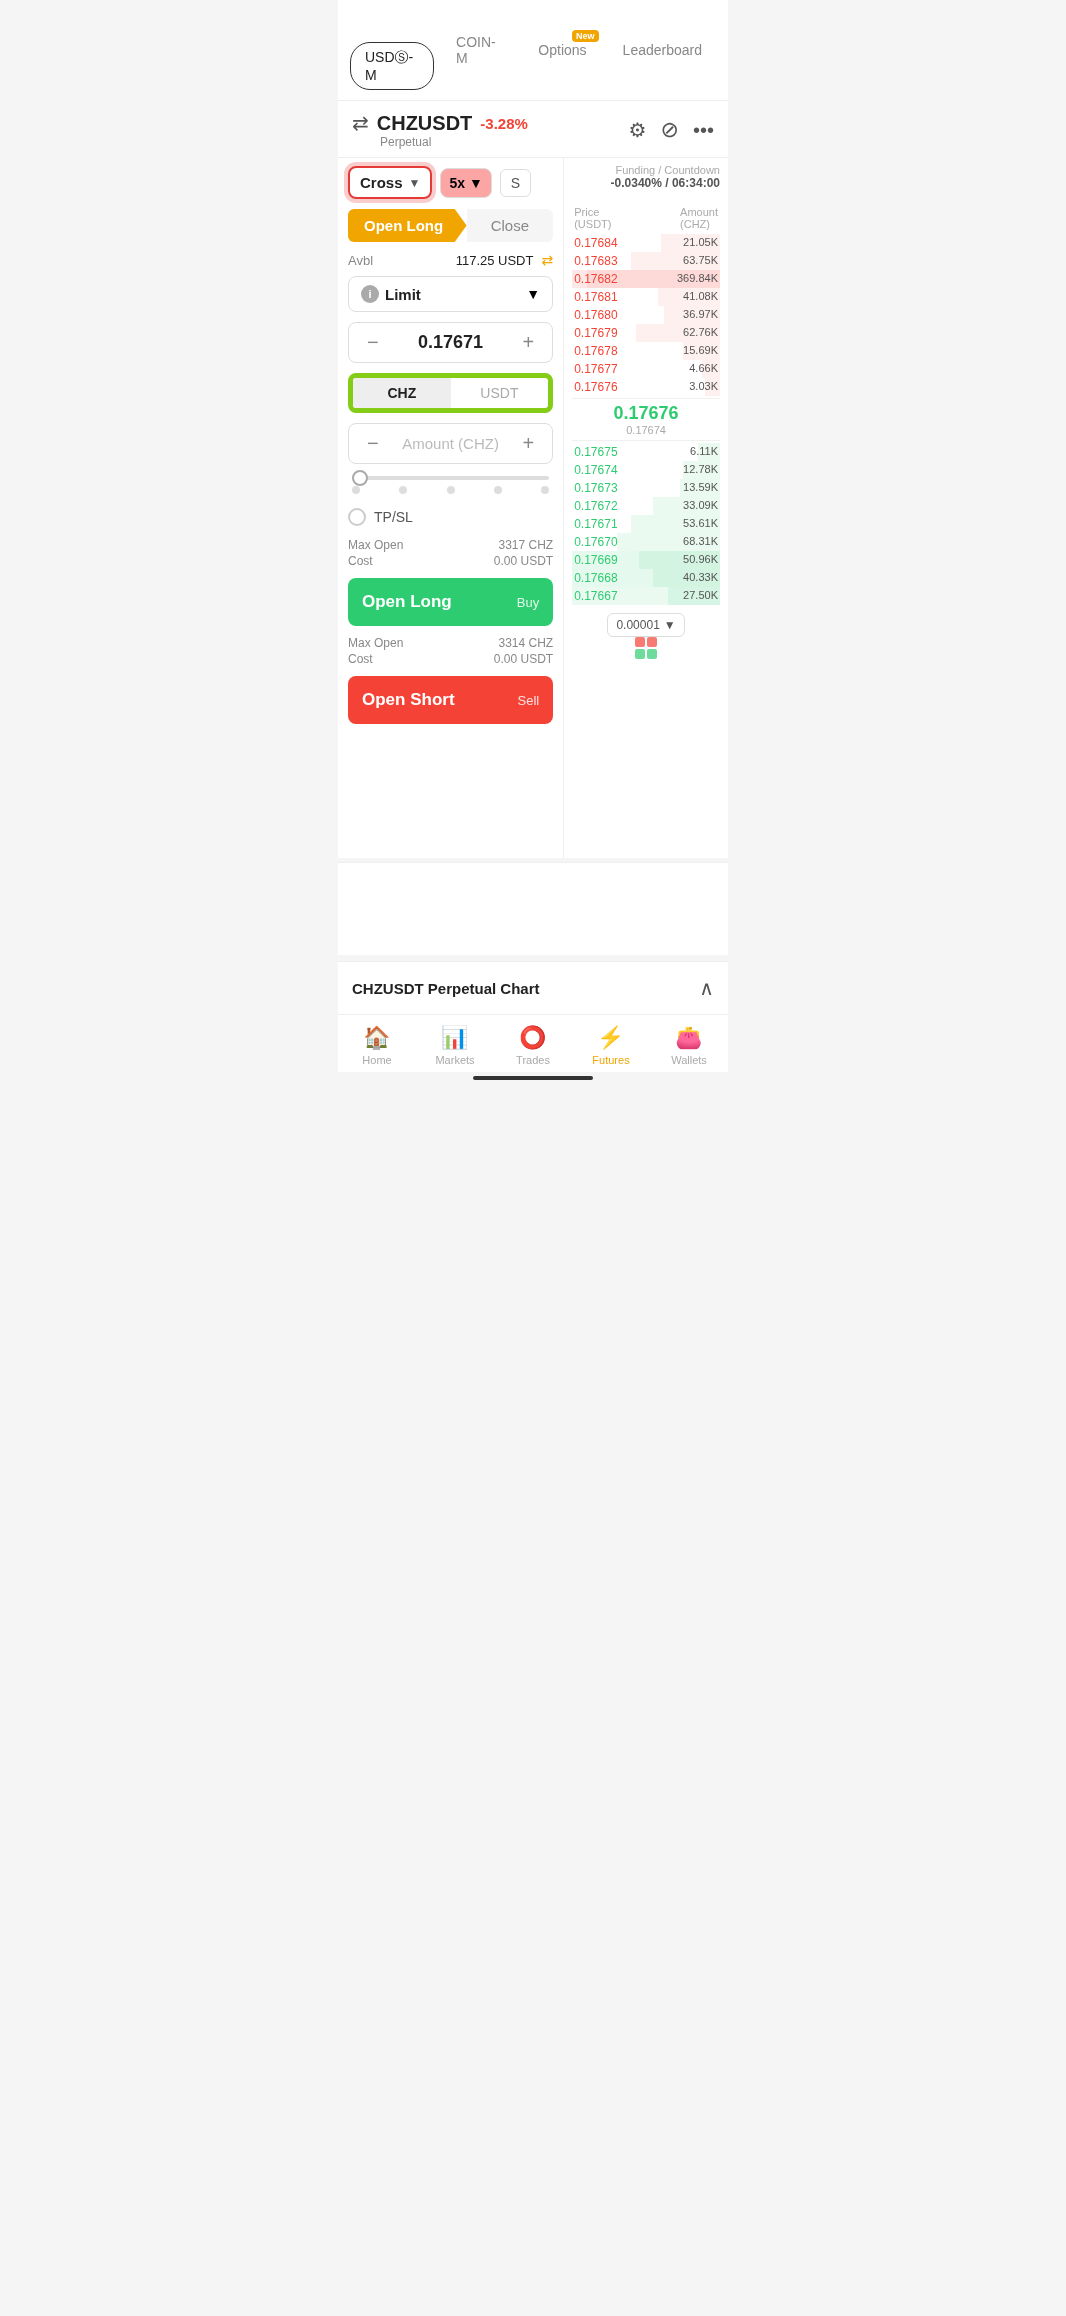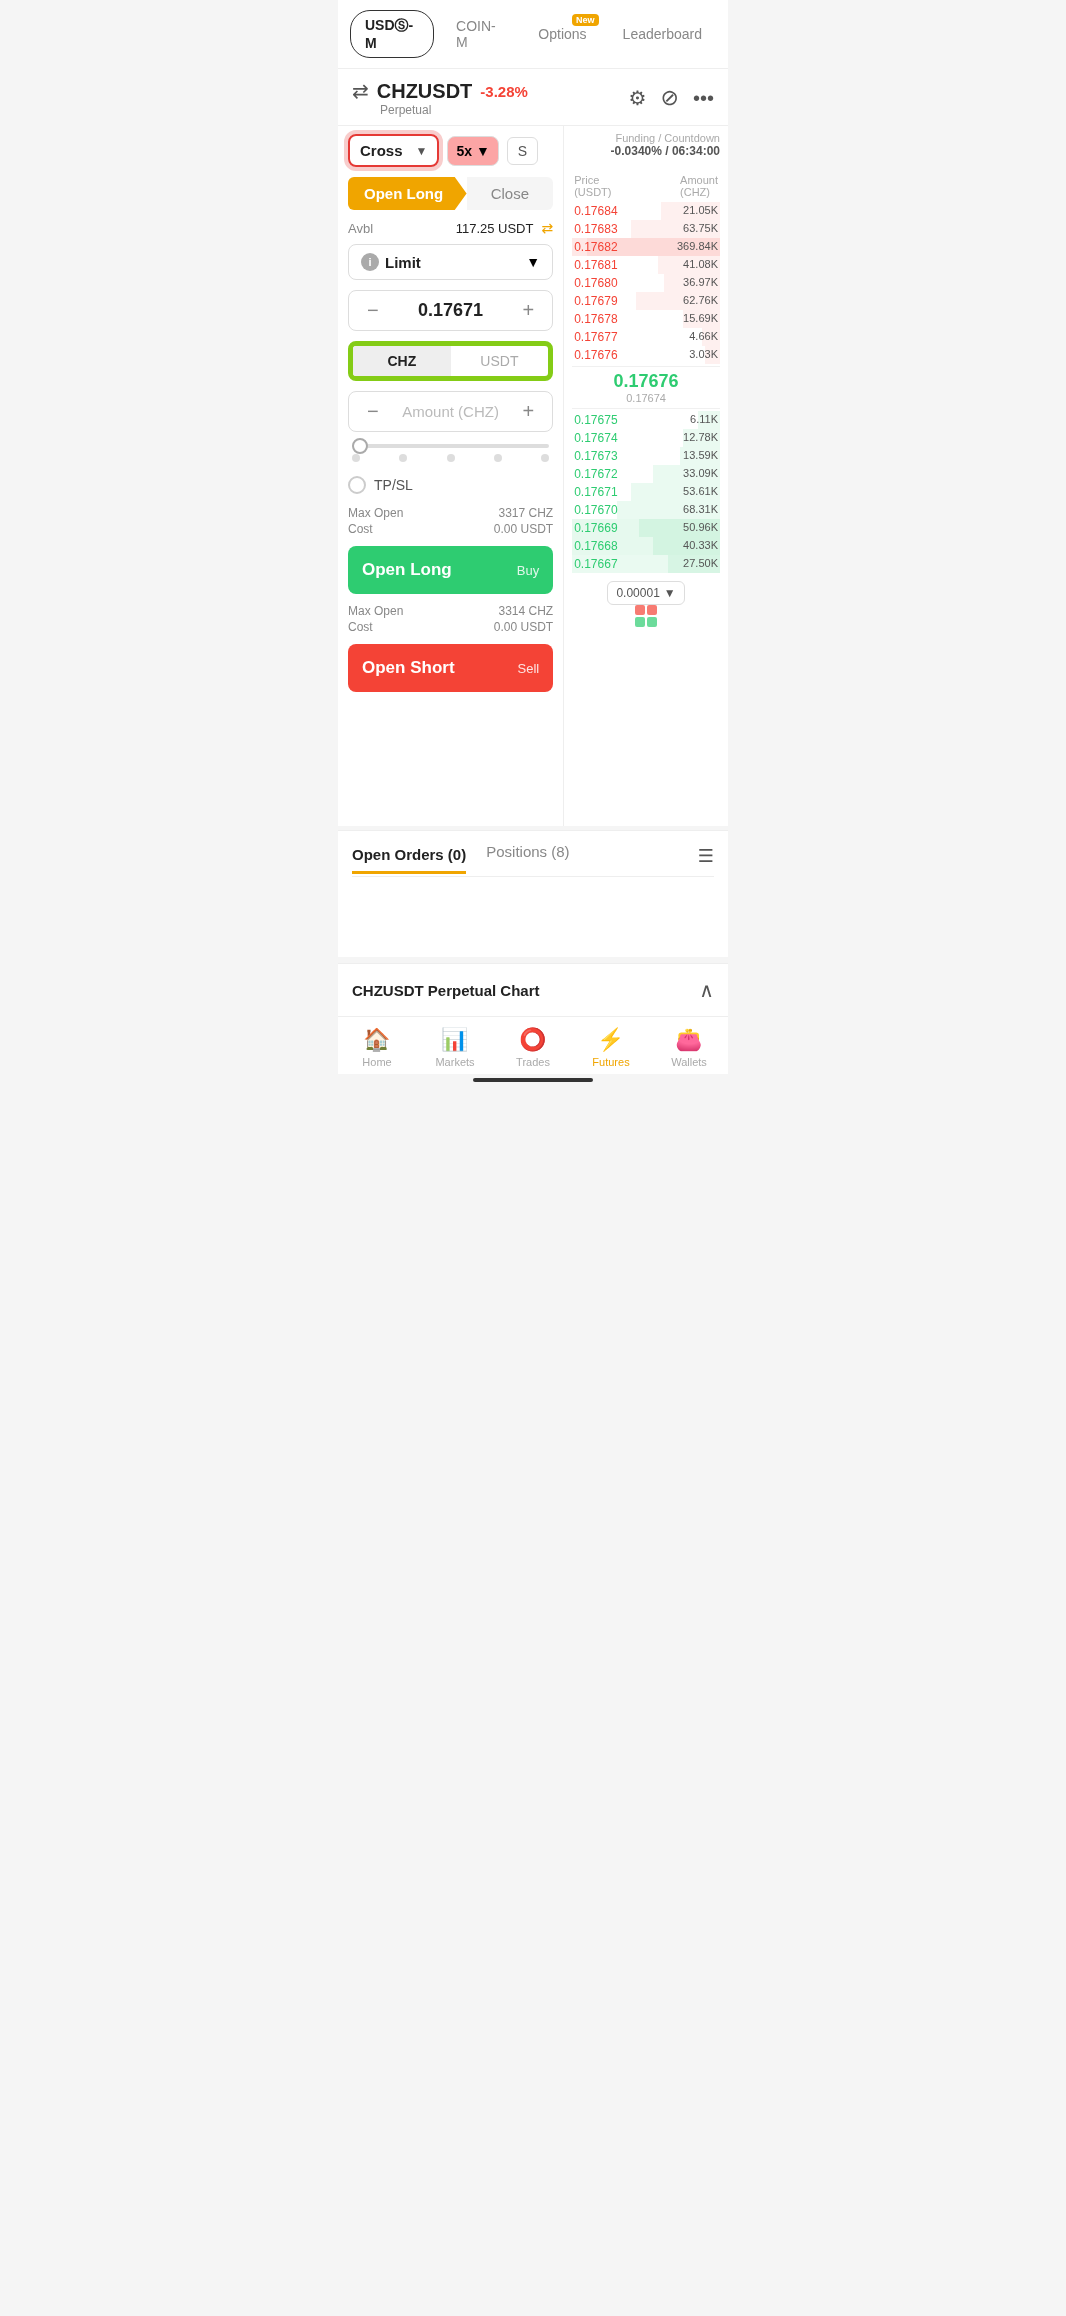--- a/index.html
+++ b/index.html
@@ -24,21 +24,22 @@
       border-radius: 20px;
       font-size: 14px;
       color: #888;
       cursor: pointer;
       position: relative;
     }
     .top-nav-item.active {
       background: #fff;
       border: 1.5px solid #333;
       color: #222;
-      font-weight: 700;
+      font-weight: 400;
+      margin-top: 32px;
     }
     .new-badge {
       position: absolute;
       top: -6px;
       right: 2px;
       background: #f0a500;
       color: #fff;
       font-size: 9px;
       padding: 1px 4px;
       border-radius: 4px;
@@ -112,21 +113,21 @@
       align-items: center;
       border: 2.5px solid #e53935;
       border-radius: 8px;
       padding: 6px 10px;
       background: #fff;
       cursor: pointer;
       font-size: 15px;
       font-weight: 600;
       color: #222;
       outline: 4px solid rgba(229,57,53,0.25);
-      gap: 13px;
+      gap: 6px;
     }
     .cross-select .arrow { color: #555; font-size: 12px; }
     .leverage-select {
       display: flex;
       align-items: center;
       border: 1px solid #ddd;
       border-radius: 8px;
       padding: 6px 8px;
       background: #fca5a5;
       cursor: pointer;
@@ -803,25 +804,20 @@
         <div class="ob-grid-cell" style="background:#2ecc71; opacity:0.7;"></div>
         <div class="ob-grid-cell" style="background:#2ecc71; opacity:0.7;"></div>
       </div>
     </div>
 
   </div>
 
 </div>
 
 <div class="orders-section">
-  <div class="orders-tabs">
-    <div class="orders-tab active">Open Orders (0)</div>
-    <div class="orders-tab">Positions (8)</div>
-    <span class="orders-tab-icon" style="margin-left:auto;">☰</span>
-  </div>
   <div class="orders-empty"></div>
 </div>
 
 <div class="chart-section">
   <span class="chart-title">CHZUSDT Perpetual  Chart</span>
   <span class="chart-chevron">∧</span>
 </div>
 
 <div class="bottom-nav">
   <div class="nav-item nav-home">

